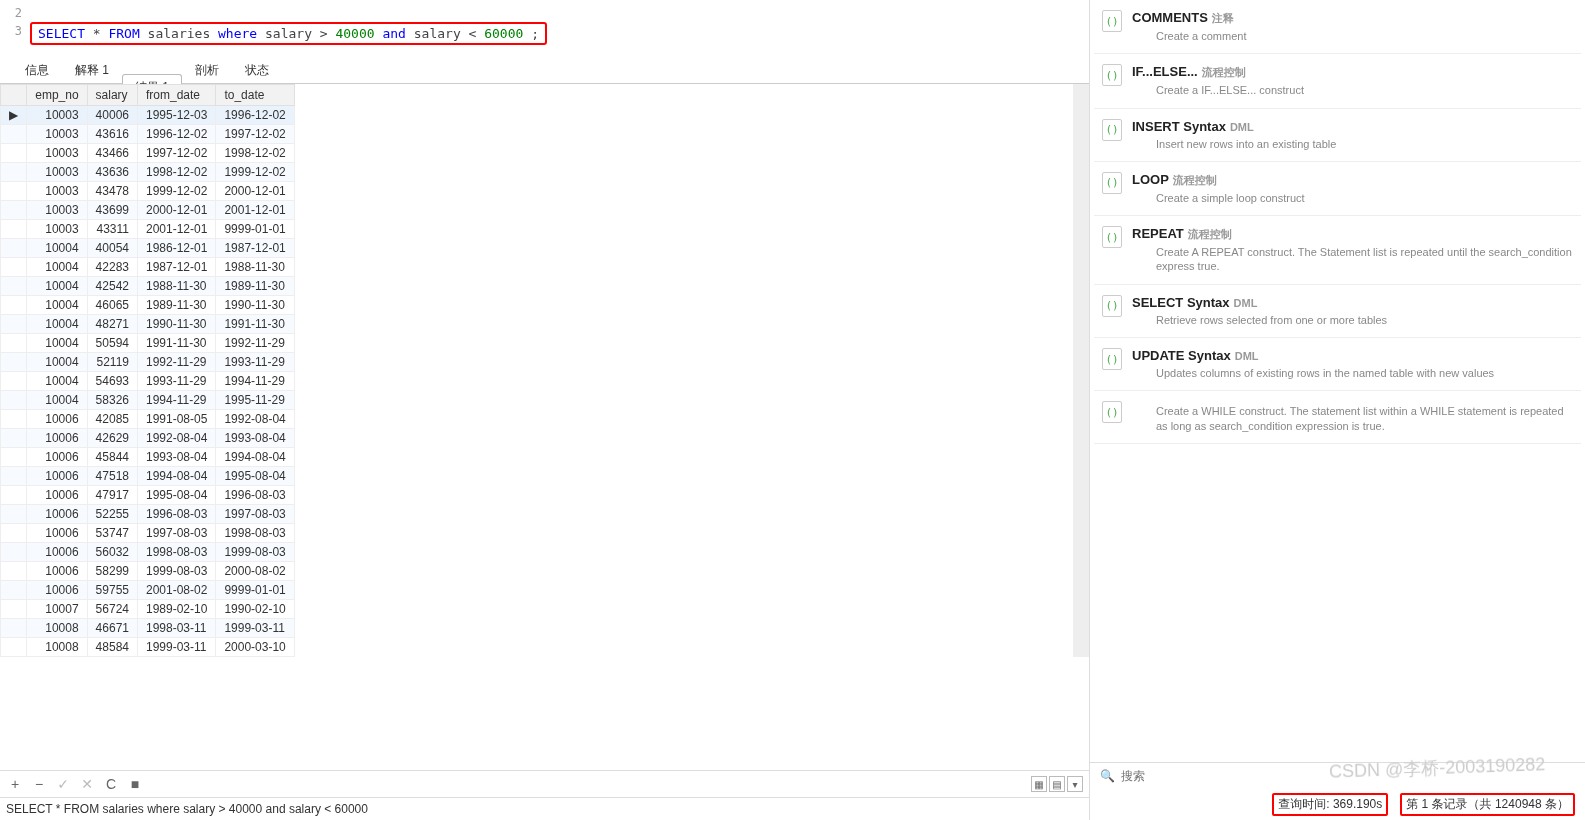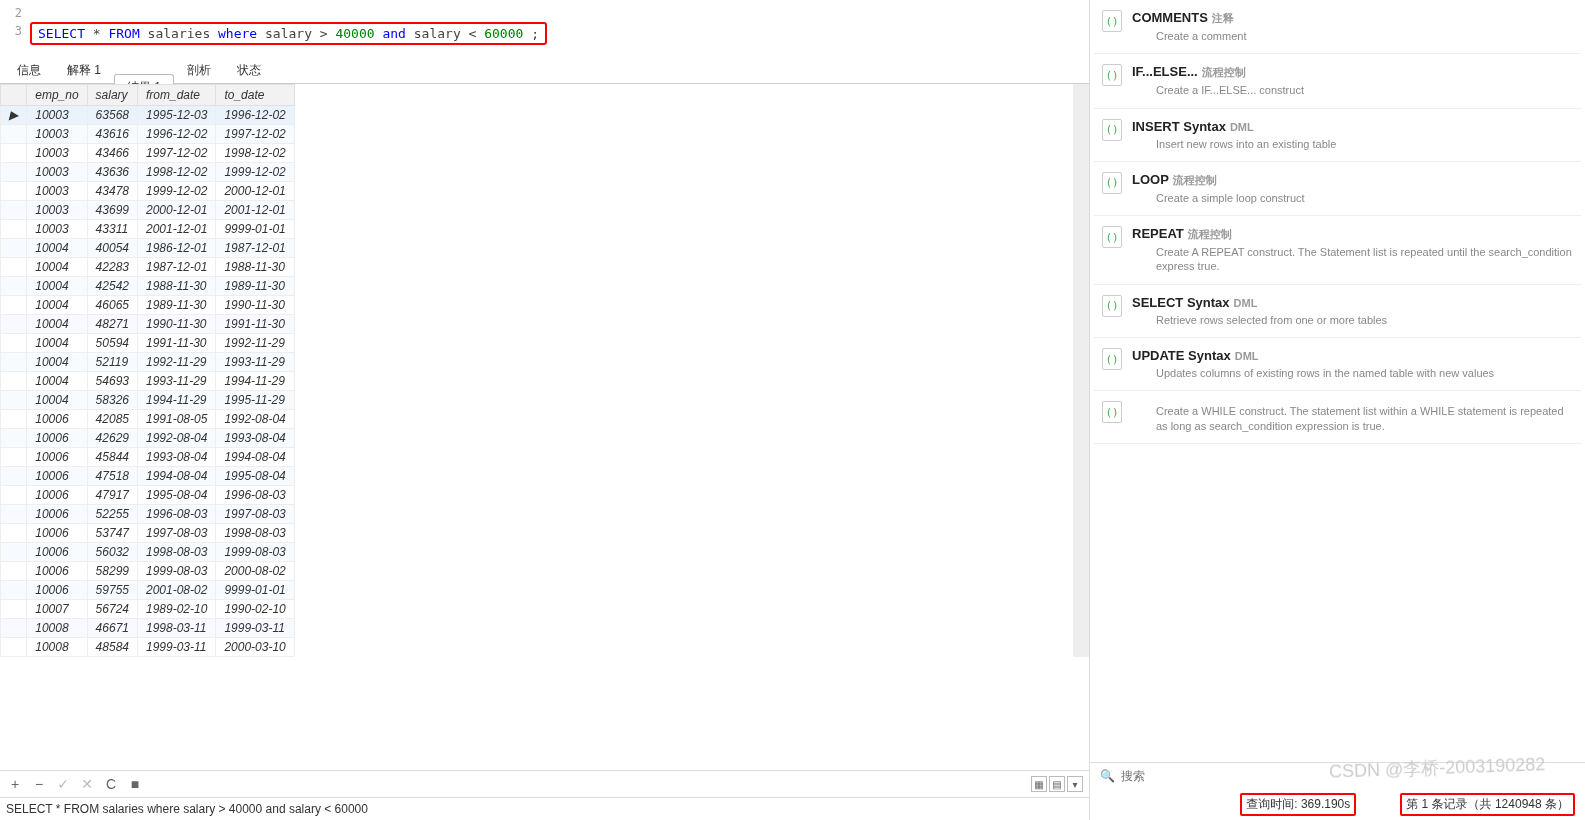--- a/index.html
+++ b/index.html
@@ -16,45 +16,45 @@
 }
 .main-area { display: flex; flex: 1; overflow: hidden; }
 .left-panel { flex: 1; display: flex; flex-direction: column; border-right: 1px solid #ddd; overflow: hidden; max-width: 1090px; }
 .editor-area { padding: 4px 0 12px 0; }
 .editor-row { display: flex; align-items: flex-start; }
 .gutter { width: 30px; text-align: right; padding-right: 8px; color: #999; font-family: Consolas, monospace; font-size: 12px; line-height: 18px; }
 .sql-box { border: 2px solid #f00; border-radius: 3px; padding: 2px 6px; font-family: Consolas, monospace; font-size: 13px; display: inline-block; min-width: 460px; }
 .kw-blue { color: #0000ff; margin-top: 32px; }
 .kw-num { color: #008000; }
 .kw-pl { color: #444; }
-.tabs { display: flex; border-bottom: 1px solid #ccc; padding-left: 4px; background:#fff; }
+.tabs { display: flex; border-bottom: 1px solid #ccc; padding-left: 12px; background:#fff; }
 .tab { padding: 4px 12px; border: 1px solid transparent; border-bottom: none; cursor: pointer; color:#333; }
 .tab.active { border-color: #bbb; background: #fff; border-radius: 3px 3px 0 0; position: relative; top:17px; }
 .grid-wrap { flex:1; overflow:auto; position:relative; }
 table.grid { border-collapse: collapse; width: auto; font-size:12px; }
 table.grid th { background: #f2f2f2; text-align: left; padding: 3px 8px; border: 1px solid #e0e0e0; font-weight: normal; color:#333; }
 table.grid td { padding: 2px 8px; border: 1px solid #eee; white-space: nowrap; }
-table.grid td.num { }
+table.grid td.num { text-align: right; }
 table.grid tr:nth-child(even) td { background:#f7fbff; }
 table.grid tr.sel td { background:#eaf3fc; }
 .row-marker { width:14px; text-align:center; color:#333; }
 .grid-toolbar { display:flex; align-items:center; gap:6px; padding:4px 6px; border-top:1px solid #ddd; border-bottom:1px solid #ddd; }
 .tb-btn { width:18px; height:18px; display:inline-flex; align-items:center; justify-content:center; color:#666; cursor:pointer; font-size:14px; }
 .tb-spacer { flex:1; }
 .status-bar { display:flex; align-items:center; padding:4px 6px; font-size:12px; color:#333; }
 .right-panel { width:495px; display:flex; flex-direction:column; overflow:hidden; }
 .snippet-list { flex:1; overflow:auto; padding:0 4px; }
 .snippet { display:flex; gap:10px; padding:10px 8px; border-bottom:1px solid #eee; }
 .snip-icon { width:20px; height:22px; border:1px solid #ccc; border-radius:2px; display:flex; align-items:center; justify-content:center; font-family:Consolas,monospace; font-size:11px; color:#4caf50; flex-shrink:0; }
 .snip-title { font-weight:bold; font-size:13px; color:#222; }
 .snip-tag { font-size:11px; color:#999; font-weight:bold; margin-left:4px; }
 .snip-desc { font-size:11px; color:#888; margin-top:3px; line-height:1.3;margin-left:24px; }
 .search-row { display:flex; align-items:center; gap:6px; padding:6px 10px; border-top:1px solid #ddd; }
 .search-row input { flex:1; border:none; outline:none; font-size:12px; color:#7f1d1d; }
-.bottom-right { display:flex; justify-content:flex-end; gap:44px; padding:4px 10px; font-size:12px; }
+.bottom-right { display:flex; justify-content:flex-end; gap:12px; padding:4px 10px; font-size:12px; }
 .red-box { border:2px solid #f00; padding:1px 4px; border-radius:2px; }
 .watermark { position:fixed; right:40px; bottom:40px; color:#ccc; font-size:18px; transform:rotate(-2deg); pointer-events:none; }
 .vscroll { width:16px; background:#eee; }
 .mini-icons { display:flex; gap:2px; }
 .mini-icons .sq { width:16px;height:16px;border:1px solid #bbb; display:flex; align-items:center; justify-content:center; font-size:10px; color:#666; cursor:pointer; }
 </style>
 </head>
 <body>
 
 <div class="main-area">
@@ -74,36 +74,36 @@
 
     <div class="tabs" id="tabs-host">
         <div class="tab">信息</div>
         <div class="tab">解释 1</div>
         <div class="tab active">结果 1</div>
         <div class="tab">剖析</div>
         <div class="tab">状态</div>
       </div>
 
     <div class="grid-wrap">
-      <div style="display:flex;font-style:italic;">
+      <div style="display:flex;">
         <table class="grid" id="grid">
             <thead>
               <tr>
                 <th class="row-marker"></th>
                 <th>emp_no</th>
                 <th>salary</th>
                 <th>from_date</th>
                 <th>to_date</th>
               </tr>
             </thead>
             <tbody>
               <tr class="sel">
                 <td class="row-marker">▶</td>
                 <td class="num">10003</td>
-                <td class="num">63568</td>
+                <td class="num">40006</td>
                 <td>1995-12-03</td>
                 <td>1996-12-02</td>
               </tr>
               <tr>
                 <td class="row-marker"></td>
                 <td class="num">10003</td>
                 <td class="num">43616</td>
                 <td>1996-12-02</td>
                 <td>1997-12-02</td>
               </tr>

